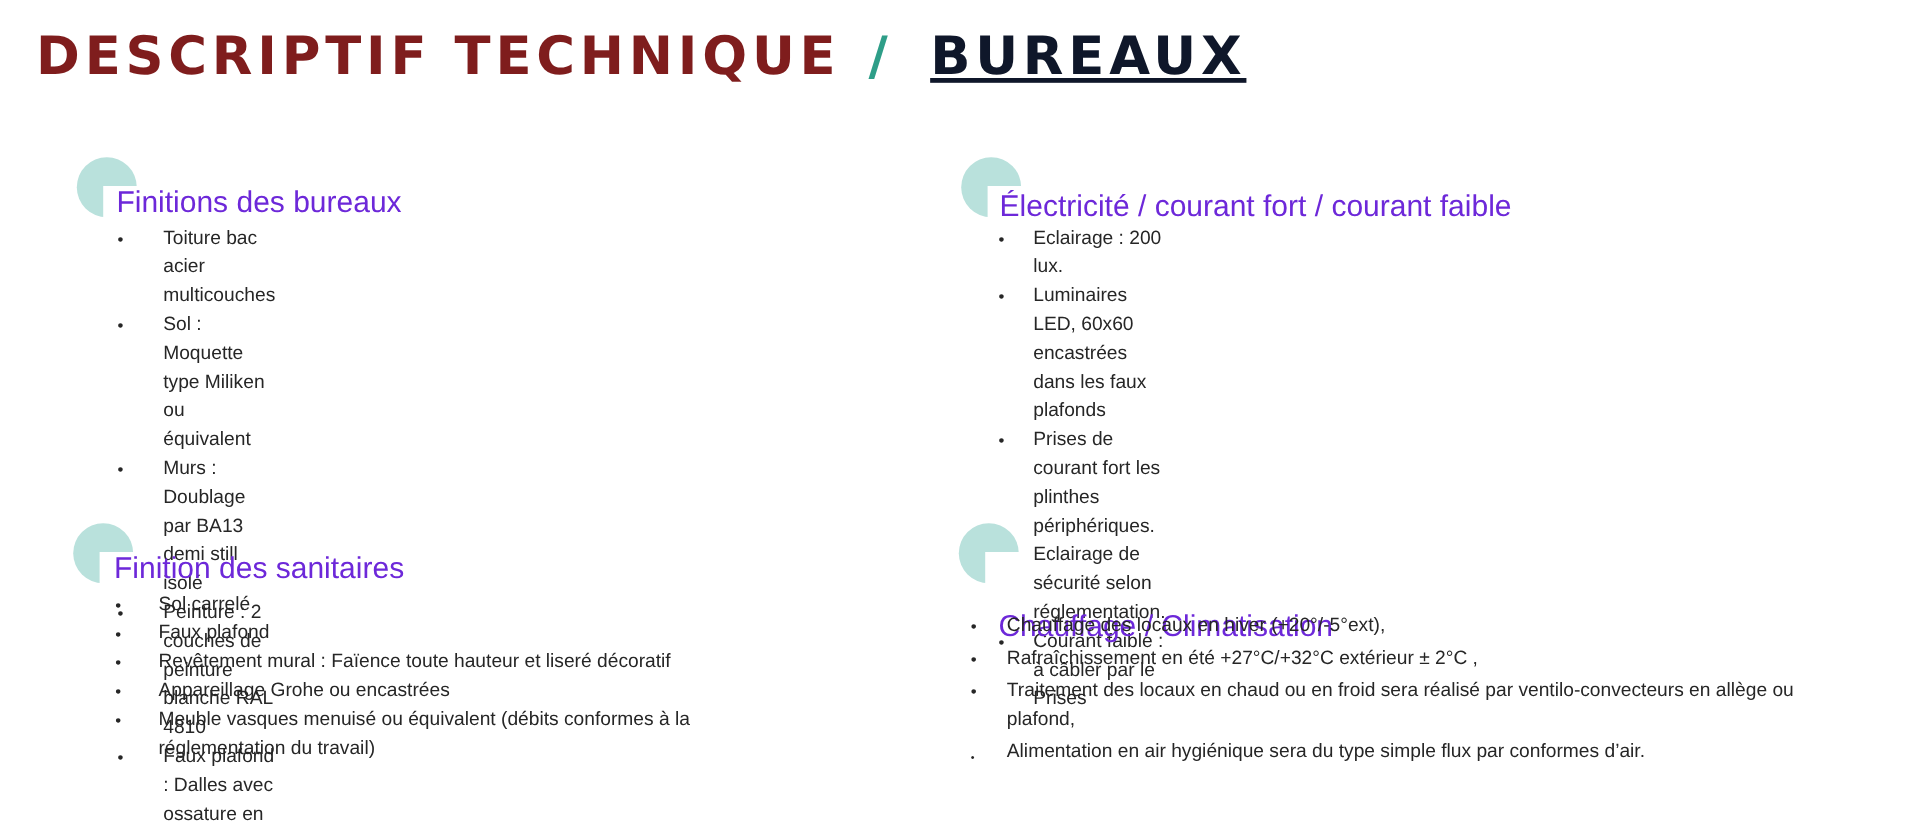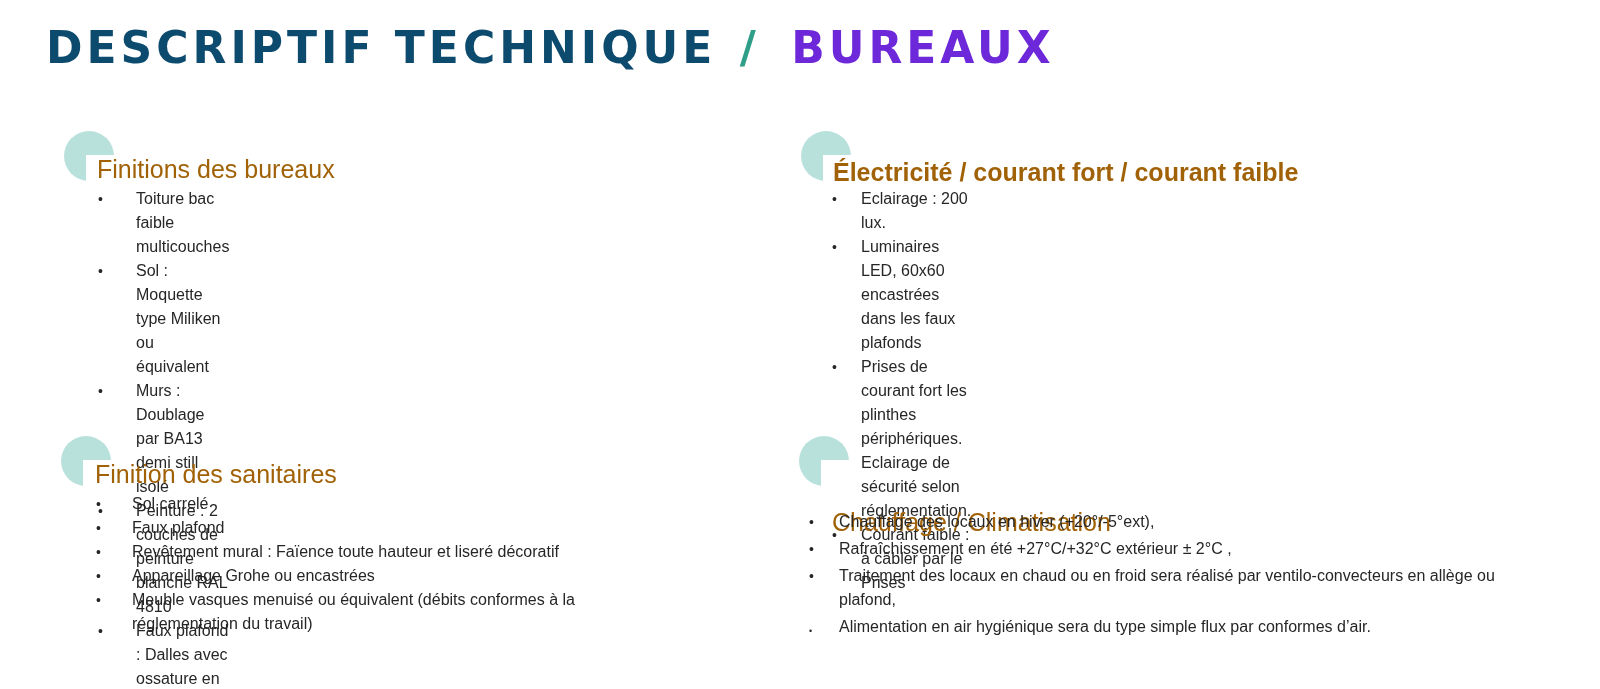--- a/index.html
+++ b/index.html
@@ -19,23 +19,23 @@
       position: absolute;
       left: 30px;
       top: 18px;
       font-family: "DejaVu Sans", "Liberation Sans", sans-serif;
       font-weight: bold;
       font-size: 44px;
       letter-spacing: 4px;
       white-space: nowrap;
       line-height: 60px;
     }
-    .page-title .teal { color: #0c4a6e; margin-left: 16px; }
+    .page-title .teal { color: #7f1d1d; }
     .page-title .sep { color: #2e9e88; margin: 0 12px 0 4px; }
-    .page-title .dark { color: #6d28d9; }
+    .page-title .dark { color: #0f172a; text-decoration: underline; }
 
     .section {
       position: absolute;
     }
     .deco {
       position: absolute;
       width: 50px;
       height: 50px;
       border-radius: 50%;
       background: #b9e1dc;
@@ -47,21 +47,21 @@
       top: 24px;
       width: 32px;
       height: 30px;
       background: #ffffff;
     }
     .section-heading {
       position: absolute;
       white-space: nowrap;
       font-family: "Liberation Sans", "DejaVu Sans", sans-serif;
       font-size: 25px;
-      color: #a16207;
+      color: #6d28d9;
       line-height: 30px;
     }
     ul.items {
       position: absolute;
       margin: 0;
       padding: 0;
       list-style: none;
       font-size: 16px;
       color: #262626;
     }
@@ -82,21 +82,21 @@
     }
 
     
     #s1 .deco { left: 64px; top: 131px; }
     #s1 .section-heading { left: 97px; top: 154px; }
     #s1 ul.items { left: 98px; top: 187px; }
     #s1 ul.items li .txt { padding-left: 38px; }
 
     
     #s2 .deco { left: 801px; top: 131px; }
-    #s2 .section-heading { left: 833px; top: 157px; font-weight: bold; }
+    #s2 .section-heading { left: 833px; top: 157px; }
     #s2 ul.items { left: 832px; top: 187px; }
     #s2 ul.items li .txt { padding-left: 29px; }
 
     
     #s3 .deco { left: 61px; top: 436px; }
     #s3 .section-heading { left: 95px; top: 459px; }
     #s3 ul.items { left: 96px; top: 492px; width: 560px; }
     #s3 ul.items li { white-space: normal; }
     #s3 ul.items li .txt { padding-left: 36px; }
 
@@ -116,21 +116,21 @@
   <span class="sep">/</span>
   <span class="dark">BUREAUX</span>
 </div>
 
 <div class="section" id="s1">
   <div class="deco"></div>
   <div class="section-heading">Finitions des bureaux</div>
   <ul class="items">
     <li>
         <span class="bullet">•</span>
-        <span class="txt">Toiture bac faible multicouches</span>
+        <span class="txt">Toiture bac acier multicouches</span>
       </li>
     <li>
         <span class="bullet">•</span>
         <span class="txt">Sol : Moquette type Miliken ou équivalent</span>
       </li>
     <li>
         <span class="bullet">•</span>
         <span class="txt">Murs : Doublage par BA13 demi still isolé</span>
       </li>
     <li>

